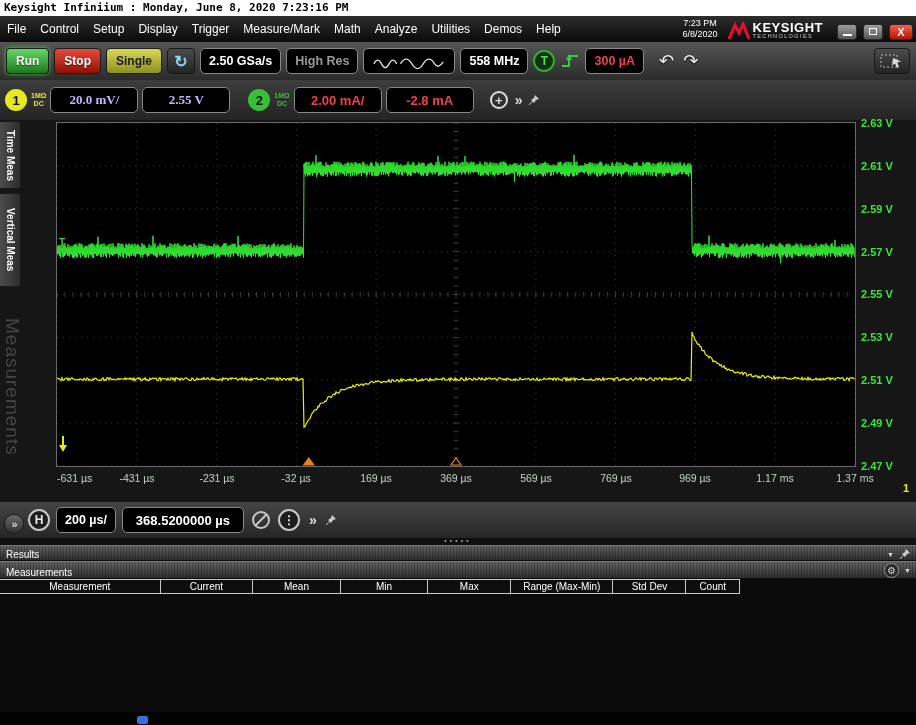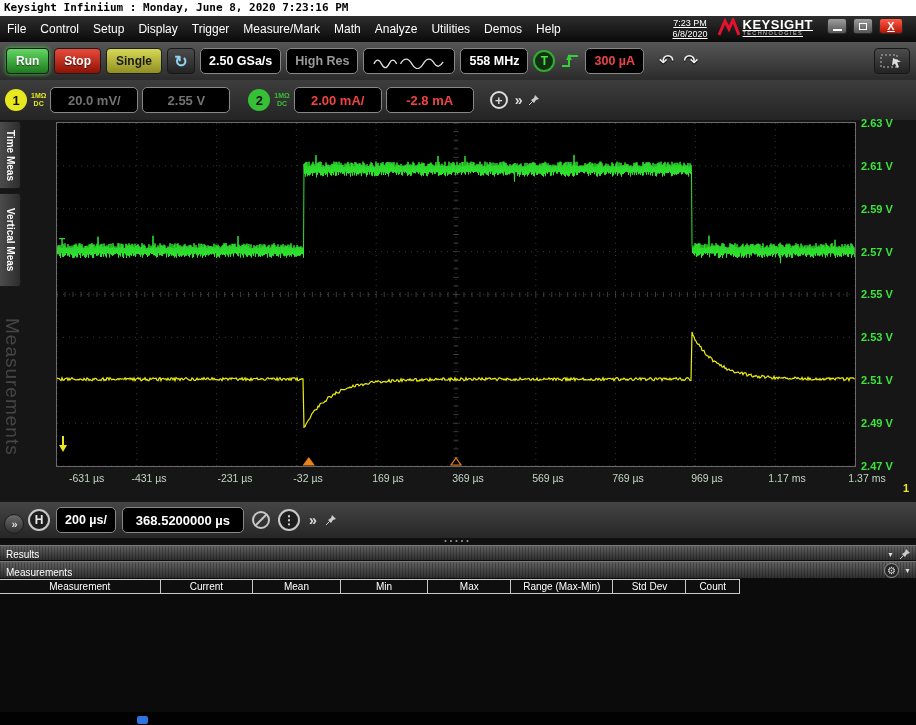--- a/index.html
+++ b/index.html
@@ -7,21 +7,21 @@
   .app { position:relative; width:916px; height:725px; overflow:hidden; background:#101010; }
 
   
   .titlebar { position:absolute; top:0; left:0; right:0; height:16px; background:#fff; color:#000;
     font-family:"DejaVu Sans Mono", monospace; font-size:11px; font-weight:bold; padding:1px 4px; }
 
   
   .menubar { position:absolute; top:16px; left:0; right:0; height:26px;
     background:linear-gradient(#2e2e2e,#0a0a0a); display:flex; align-items:center; color:#fff; }
   .menu-item { padding:0 7px; font-size:12px; height:100%; display:flex; align-items:center; cursor:default; }
-  .menubar-right { margin-left:auto; display:flex; align-items:flex-start; gap:6px; padding-right:13px;text-decoration:underline; }
+  .menubar-right { margin-left:auto; display:flex; align-items:flex-end; gap:6px; padding-right:3px; }
   .clock { text-align:center; font-size:9px; line-height:1.2; color:#fff; }
   .brand { display:flex; align-items:center; gap:3px; margin:0 8px 0 4px; }
   .brand-text { line-height:1; }
   .brand-name { font-size:13px; font-weight:bold; letter-spacing:0.5px; }
   .brand-sub { font-size:5.5px; letter-spacing:1.4px; color:#ccc; }
   .win-btn { width:20px; height:16px; border-radius:3px; background:linear-gradient(#9d9d9d,#565656);
     border:1px solid #2a2a2a; color:#fff; display:flex; align-items:center; justify-content:center; }
   .win-btn.close { width:24px; background:linear-gradient(#ff5a47,#b51505); font-weight:bold; font-size:11px; }
   .min-glyph { width:9px; height:2px; background:#fff; margin-top:7px; }
   .restore-glyph { width:8px; height:7px; border:1px solid #fff; }
@@ -34,21 +34,21 @@
   .tb-btn.run { background:linear-gradient(#62d862,#1d7a1d); box-shadow:0 0 4px #4c4; }
   .tb-btn.stop { background:linear-gradient(#e84a3a,#8f1204); }
   .tb-btn.single { background:linear-gradient(#d8d855,#8f8f22); color:#1a1a1a; text-shadow:none; }
   .icon-btn { width:28px; height:26px; border-radius:4px; background:linear-gradient(#4c4c4c,#232323);
     border:1px solid #181818; display:flex; align-items:center; justify-content:center; }
   .icon-btn span { color:#8fd4f0; font-size:16px; font-weight:bold; }
   .black-box { height:26px; background:#000; border:1px solid #888; border-radius:5px; color:#fff;
     font-size:12.5px; font-weight:bold; display:flex; align-items:center; justify-content:center; padding:0 8px; }
   .black-box.dim { color:#9a9a9a; }
   .black-box.green { color:#ef4444; }
-  .black-box.yellow { color:#737373; }
+  .black-box.yellow { color:#c4b5fd;font-family:Liberation Serif, serif; }
   .black-box.wave { width:92px; }
   .t-circle { width:22px; height:22px; border-radius:50%; background:#10300f; border:2px solid #2fae2f;
     color:#4fe04f; font-weight:bold; font-size:12px; display:flex; align-items:center; justify-content:center; }
   .ur { font-size:18px; color:#f0f0f0; text-shadow:0 1px 1px #000; padding:0 2px; }
   .ur.first { margin-left:8px; }
   .sel-btn { margin-left:auto; width:36px; height:26px; border-radius:4px;
     background:linear-gradient(#4c4c4c,#232323); border:1px solid #181818;
     display:flex; align-items:center; justify-content:center; }
 
   
@@ -71,21 +71,21 @@
   .side-tab { position:absolute; left:0; width:21px; background:linear-gradient(90deg,#4c4c4c,#2d2d2d);
     border:1px solid #191919; border-left:none; border-radius:0 3px 3px 0; color:#fff; font-size:10px;
     font-weight:bold; writing-mode:vertical-rl; display:flex; align-items:center; justify-content:center; }
   .side-tab.tab1 { top:1px; height:68px; }
   .side-tab.tab2 { top:73px; height:94px; }
   .watermark { position:absolute; left:1px; top:198px; writing-mode:vertical-rl;
     font-size:19px; color:rgba(210,210,210,0.25); letter-spacing:1px; }
   .plot-frame { position:absolute; left:56px; top:2px; width:800px; height:345px; background:#000; border:1px solid #6a6a6a; }
   #trace-svg { position:absolute; left:0; top:0; }
   .ylabel { position:absolute; left:861px; width:54px; color:#3ce43c; font-size:11px; font-weight:bold; }
-  .xlabel { position:absolute; top:352px; color:#c2d6c2; font-size:10.5px; transform:translateX(-50%); white-space:nowrap;margin-left:12px; }
+  .xlabel { position:absolute; top:352px; color:#c2d6c2; font-size:10.5px; transform:translateX(-50%); white-space:nowrap; }
   .xlabel.edge { transform:none; }
   .ch-marker { position:absolute; left:903px; top:362px; color:#e8e820; font-weight:bold; font-size:11px; }
 
   
   .hbar { position:absolute; top:502px; left:0; right:0; height:36px;
     background:linear-gradient(#454545,#262626); display:flex; align-items:center; gap:6px; padding-left:28px; }
   .circ { width:22px; height:22px; border-radius:50%; border:2px solid #c8c8c8; background:#1d1d1d; color:#e8e8e8;
     font-weight:bold; font-size:12px; display:flex; align-items:center; justify-content:center; }
   .circ.noborder { border:none; background:none; }
   .black-box.wide { width:122px; font-size:13px; }
@@ -403,21 +403,21 @@
     <span class="ylabel" style="top:40px">2.61 V</span>
     <span class="ylabel" style="top:83px">2.59 V</span>
     <span class="ylabel" style="top:126px">2.57 V</span>
     <span class="ylabel" style="top:168px">2.55 V</span>
     <span class="ylabel" style="top:211px">2.53 V</span>
     <span class="ylabel" style="top:254px">2.51 V</span>
     <span class="ylabel" style="top:297px">2.49 V</span>
     <span class="ylabel" style="top:340px">2.47 V</span>
     <span class="xlabel edge" style="left:57px">-631 µs</span>
     <span class="xlabel" style="left:137px">-431 µs</span>
-    <span class="xlabel" style="left:223px">-231 µs</span>
+    <span class="xlabel" style="left:217px">-231 µs</span>
     <span class="xlabel" style="left:296px">-32 µs</span>
     <span class="xlabel" style="left:376px">169 µs</span>
     <span class="xlabel" style="left:456px">369 µs</span>
     <span class="xlabel" style="left:536px">569 µs</span>
     <span class="xlabel" style="left:616px">769 µs</span>
     <span class="xlabel" style="left:695px">969 µs</span>
     <span class="xlabel" style="left:775px">1.17 ms</span>
     <span class="xlabel" style="left:855px">1.37 ms</span>
     <span class="ch-marker">1</span>
   </div>

